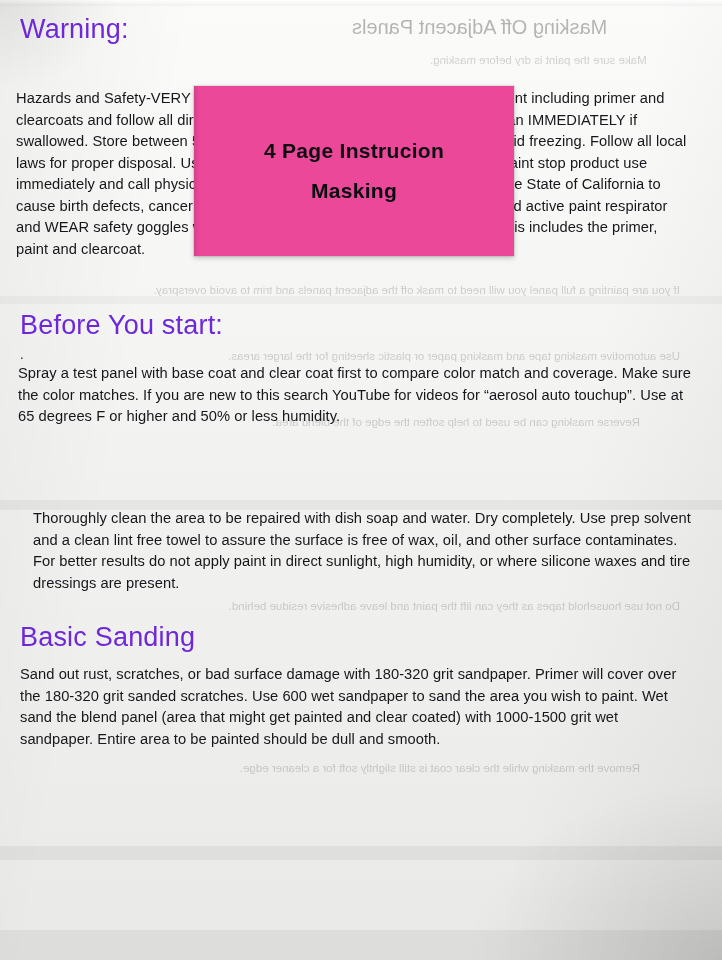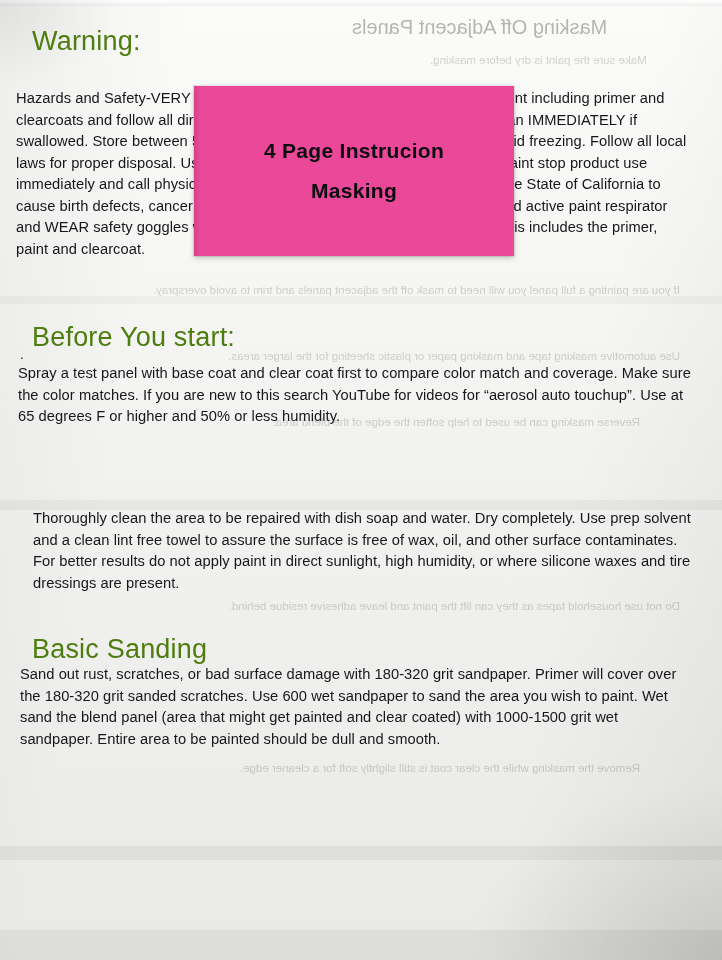--- a/index.html
+++ b/index.html
@@ -42,26 +42,26 @@
   #content {
     position: absolute;
     left: 0;
     top: 0;
     width: 722px;
     height: 960px;
     color: #15161a;
   }
   h1.section {
     position: absolute;
-    margin: 16px;
+    margin: 4px;
     font-weight: 400;
     font-size: 27px;
     line-height: 30px;
     letter-spacing: 0.2px;
-    color: #4d7c0f;
+    color: #6d28d9;
   }
   p.body {
     position: absolute;
     margin: 0;
     font-size: 14.7px;
     line-height: 21.5px;
     color: #16171b;
     letter-spacing: 0.05px;
   }
   .dot {

